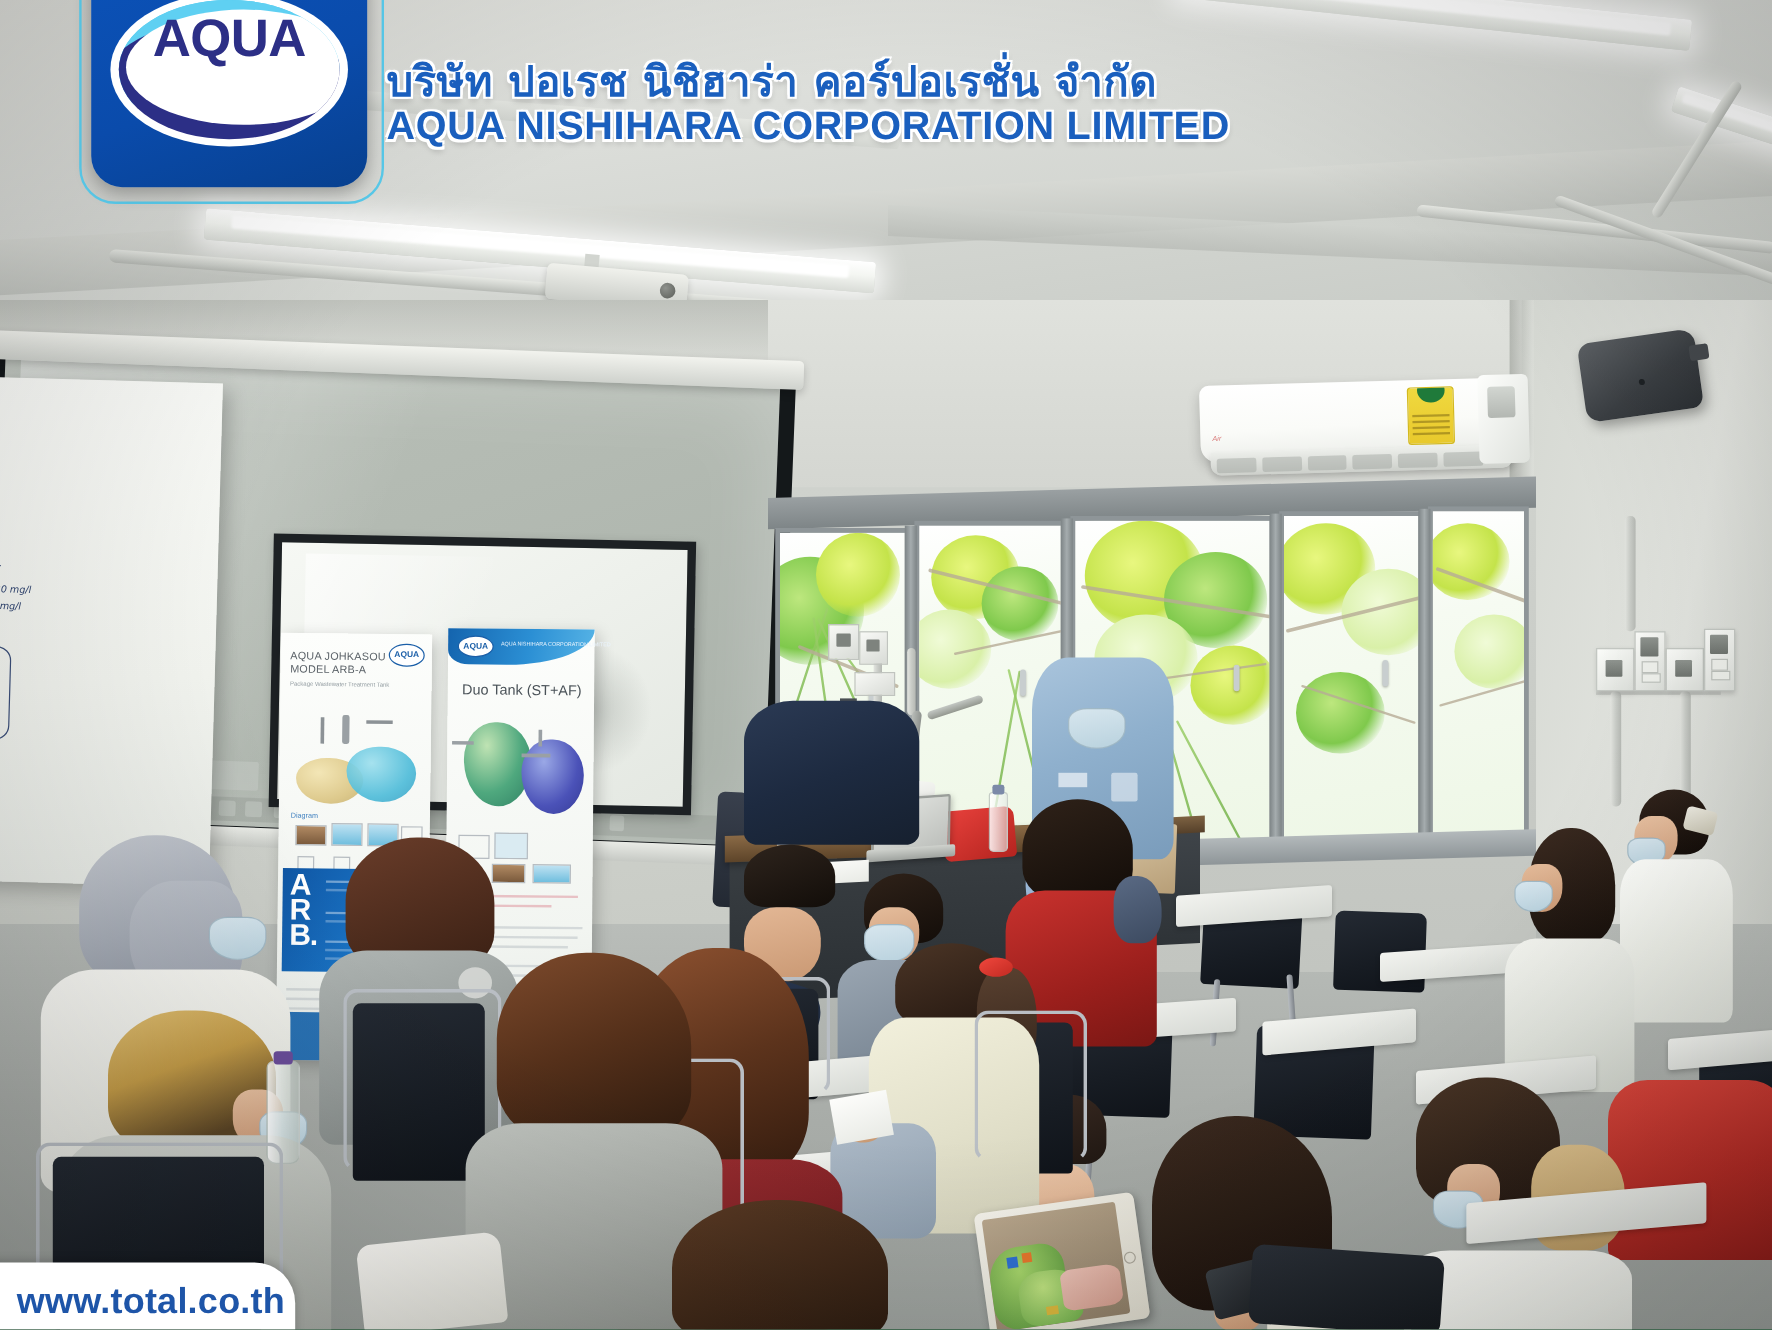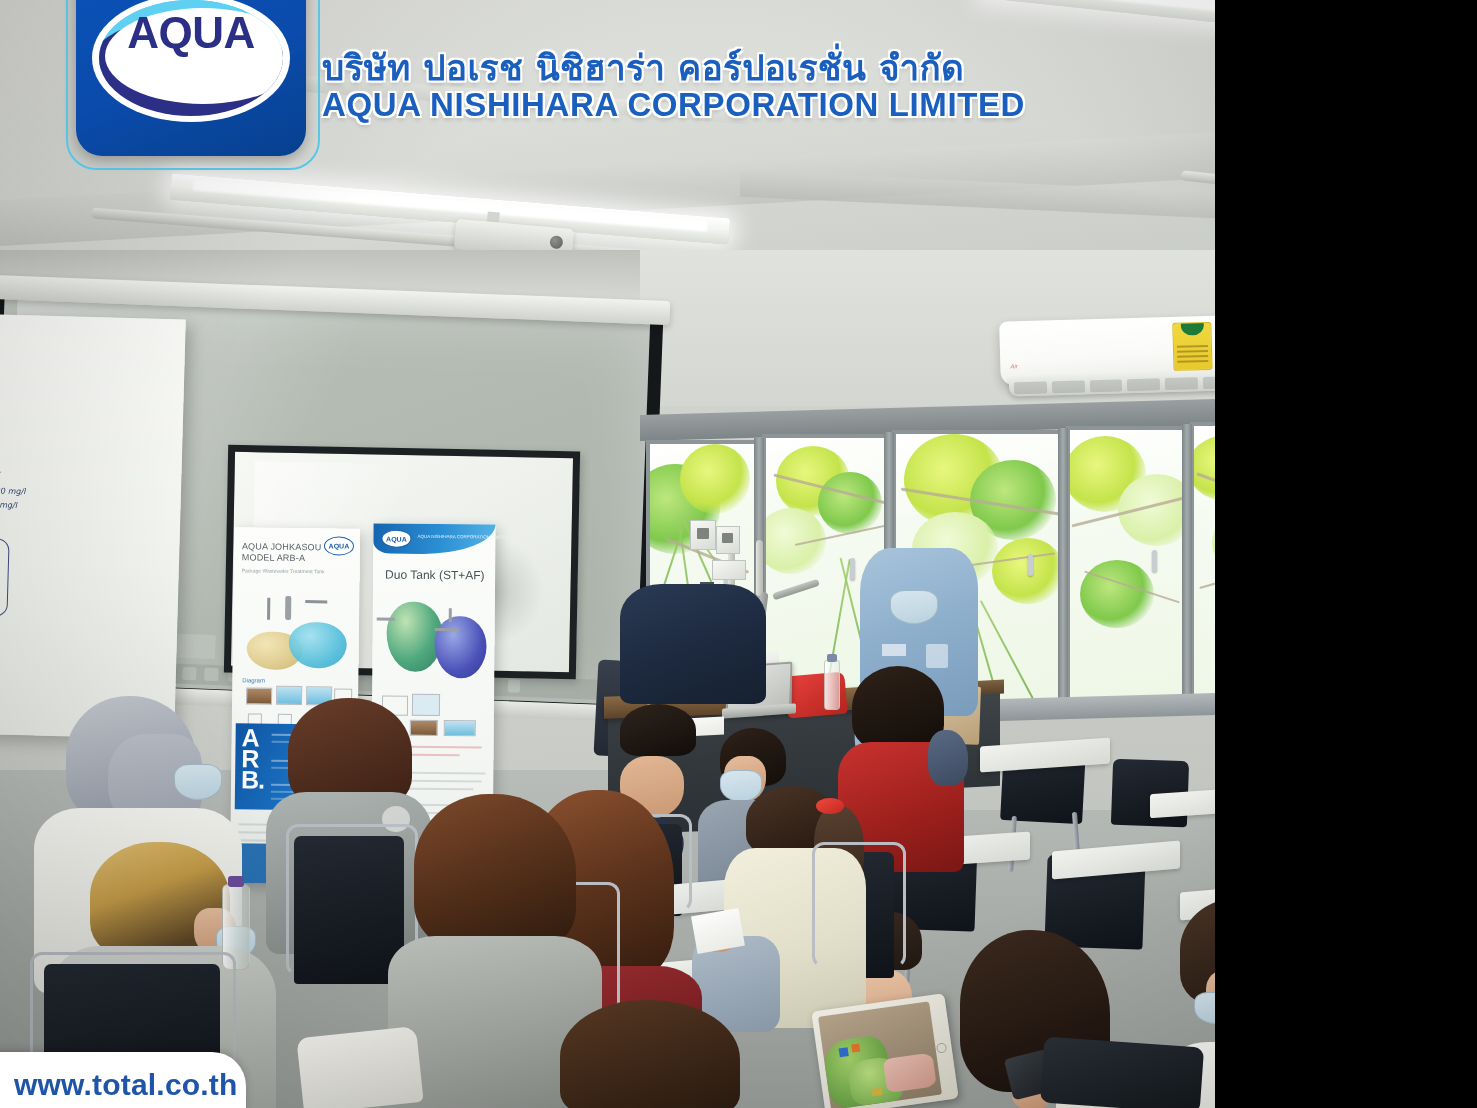--- a/index.html
+++ b/index.html
@@ -1,18 +1,18 @@
 <!DOCTYPE html>
 <html><head>
 <meta charset="utf-8">
 <style>
   html,body{margin:0;padding:0;background:#000;}
   body{font-family:"Liberation Sans",sans-serif;}
 
-  #stage{position:relative;width:1215px;height:1108px;overflow:hidden;background:#86efac;}
+  #stage{position:relative;width:1477px;height:1108px;overflow:hidden;background:#86efac;}
 
   
   .layer{position:absolute;}
 
   
   .ceiling{left:0;top:0;width:1477px;height:300px;
     background:linear-gradient(172deg,#e8e9e4 0%,#dcdedA 35%,#cfd2cd 70%,#c3c7c2 100%);}
   .ceiling-beam{left:0;top:200px;width:1477px;height:46px;
     background:linear-gradient(180deg,#d7d9d4,#c2c5c0);
     transform:skewY(-3.2deg);transform-origin:left top;opacity:.92;}

